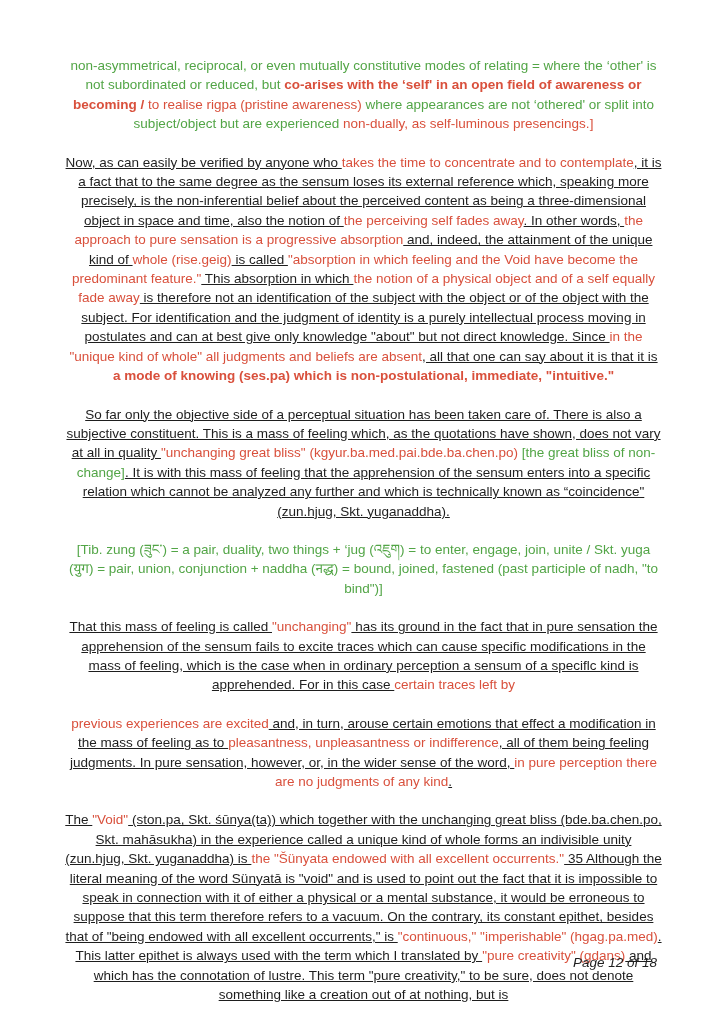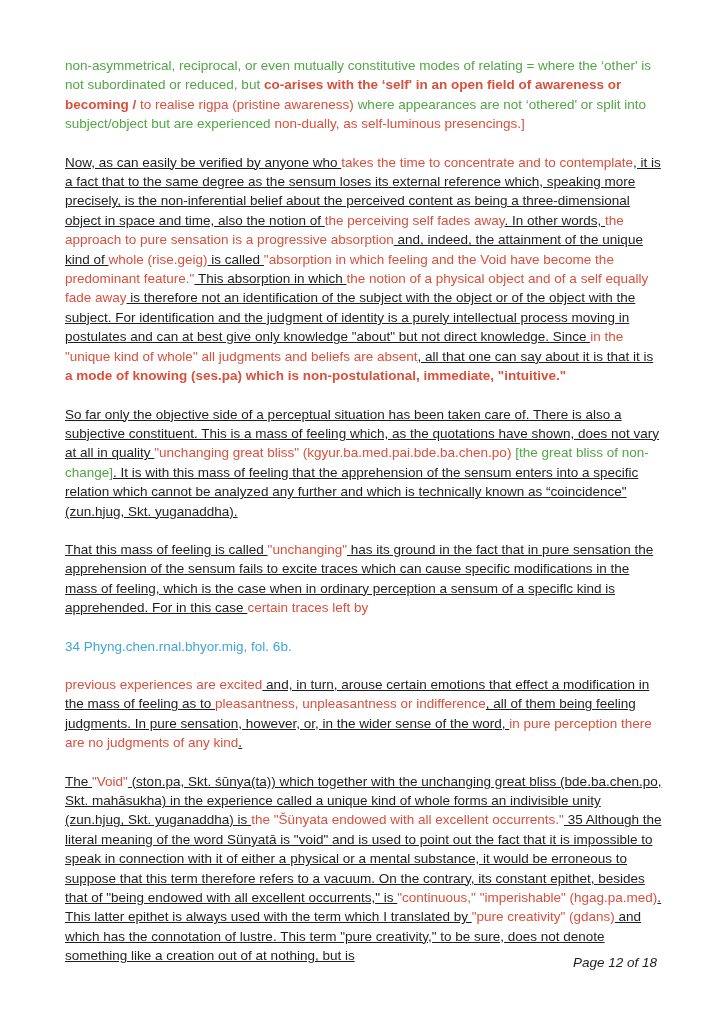--- a/index.html
+++ b/index.html
@@ -11,39 +11,39 @@
     font-family:"Liberation Sans","DejaVu Sans",sans-serif;
   }
   .page{
     position:relative;width:724px;height:1024px;background:var(--paper);overflow:hidden;
   }
   .content{
     position:absolute;left:65px;top:56px;width:597px;
     font-size:13.5px;line-height:19.4px;color:var(--black);
     text-align:left;
   }
-  .content p{margin:0 0 19px 0;}
+  .content p{margin:0 0 19px 0;text-align:center;}
   .c-black{color:var(--black);text-decoration:underline;}
   .c-green{color:var(--green);}
   .c-red{color:var(--red);}
   .c-blue{color:var(--blue);}
   .b{font-weight:bold;}
   .footnote-ref{margin-bottom:19px;}
   .footer{
     position:absolute;right:67px;top:955px;
     font-size:13.5px;font-style:italic;color:var(--black);
   }
 </style>
 </head>
 <body>
 
 <div class="page">
   <div class="content">
       <p><span class="c-green">non-asymmetrical, reciprocal, or even mutually constitutive modes of relating = where the ‘other' is not subordinated or reduced, but </span><span class="c-red b">co-arises with the ‘self' in an open field of awareness or becoming /</span><span class="c-red"> to realise rigpa (pristine awareness) </span><span class="c-green">where appearances are not ‘othered' or split into subject/object but are experienced </span><span class="c-red">non-dually, as self-luminous presencings.]</span></p>
       <p><span class="c-black">Now, as can easily be verified by anyone who </span><span class="c-red">takes the time to concentrate and to contemplate</span><span class="c-black">, it is a fact that to the same degree as the sensum loses its external reference which, speaking more precisely, is the non-inferential belief about the perceived content as being a three-dimensional object in space and time, also the notion of </span><span class="c-red">the perceiving self fades away</span><span class="c-black">. In other words, </span><span class="c-red">the approach to pure sensation is a progressive absorption</span><span class="c-black"> and, indeed, the attainment of the unique kind of </span><span class="c-red">whole (rise.geig)</span><span class="c-black"> is called </span><span class="c-red">"absorption in which feeling and the Void have become the predominant feature."</span><span class="c-black"> This absorption in which </span><span class="c-red">the notion of a physical object and of a self equally fade away</span><span class="c-black"> is therefore not an identification of the subject with the object or of the object with the subject. For identification and the judgment of identity is a purely intellectual process moving in postulates and can at best give only knowledge "about" but not direct knowledge. Since </span><span class="c-red">in the "unique kind of whole" all judgments and beliefs are absent</span><span class="c-black">, all that one can say about it is that it is </span><span class="c-red b">a mode of knowing (ses.pa) which is non-postulational, immediate, "intuitive."</span></p>
       <p><span class="c-black">So far only the objective side of a perceptual situation has been taken care of. There is also a subjective constituent. This is a mass of feeling which, as the quotations have shown, does not vary at all in quality </span><span class="c-red">"unchanging great bliss" (kgyur.ba.med.pai.bde.ba.chen.po) </span><span class="c-green">[the great bliss of non-change]</span><span class="c-black">. It is with this mass of feeling that the apprehension of the sensum enters into a specific relation which cannot be analyzed any further and which is technically known as “coincidence" (zun.hjug, Skt. yuganaddha).</span></p>
+      <p><span class="c-green">[Tib. zung (ཟུང་) = a pair, duality, two things + ‘jug (འཇུག) = to enter, engage, join, unite / Skt. yuga (युग) = pair, union, conjunction + naddha (नद्ध) = bound, joined, fastened (past participle of nadh, "to bind")]</span></p>
       <p><span class="c-black">That this mass of feeling is called </span><span class="c-red">"unchanging"</span><span class="c-black"> has its ground in the fact that in pure sensation the apprehension of the sensum fails to excite traces which can cause specific modifications in the mass of feeling, which is the case when in ordinary perception a sensum of a speciflc kind is apprehended. For in this case </span><span class="c-red">certain traces left by</span></p>
-      <p class="footnote-ref"><span class="c-blue">34 Phyng.chen.rnal.bhyor.mig, fol. 6b.</span></p>
       <p><span class="c-red">previous experiences are excited</span><span class="c-black"> and, in turn, arouse certain emotions that effect a modification in the mass of feeling as to </span><span class="c-red">pleasantness, unpleasantness or indifference</span><span class="c-black">, all of them being feeling judgments. In pure sensation, however, or, in the wider sense of the word, </span><span class="c-red">in pure perception there are no judgments of any kind</span><span class="c-black">.</span></p>
       <p><span class="c-black">The </span><span class="c-red">"Void"</span><span class="c-black"> (ston.pa, Skt. śūnya(ta)) which together with the unchanging great bliss (bde.ba.chen.po, Skt. mahāsukha) in the experience called a unique kind of whole forms an indivisible unity (zun.hjug, Skt. yuganaddha) is </span><span class="c-red">the "Šünyata endowed with all excellent occurrents."</span><span class="c-black"> 35 Although the literal meaning of the word Sünyatā is "void" and is used to point out the fact that it is impossible to speak in connection with it of either a physical or a mental substance, it would be erroneous to suppose that this term therefore refers to a vacuum. On the contrary, its constant epithet, besides that of "being endowed with all excellent occurrents," is </span><span class="c-red">"continuous," "imperishable" (hgag.pa.med)</span><span class="c-black">. This latter epithet is always used with the term which I translated by </span><span class="c-red">"pure creativity" (gdans)</span><span class="c-black"> and which has the connotation of lustre. This term "pure creativity," to be sure, does not denote something like a creation out of at nothing, but is </span></p>
     </div>
   <div class="footer">Page 12 of 18</div>
 </div>
 
 </body></html>

